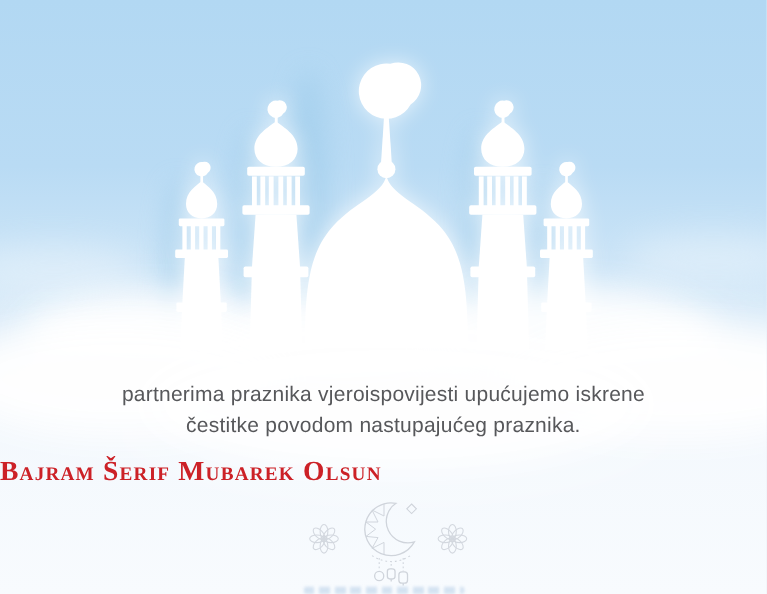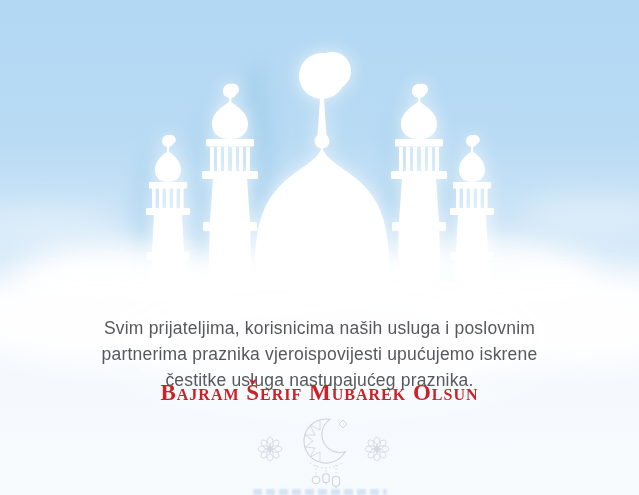--- a/index.html
+++ b/index.html
@@ -10,21 +10,21 @@
   }
   .shade{position:absolute;background:#9ccbea;border-radius:50%;filter:blur(10px);opacity:.55;}
   .mosque-svg{position:absolute;left:100px;top:40px;filter:drop-shadow(0 0 9px rgba(255,255,255,.7));}
   .cloud{position:absolute;background:#ffffff;border-radius:50%;filter:blur(14px);}
   .message{
     position:absolute;top:297px;left:0;right:0;text-align:center;
     color:#57585b;font-size:17.5px;line-height:26px;letter-spacing:.2px;
   }
   .message span{display:block;}
   .greeting{
-    position:absolute;top:380px;left:0;right:0;margin:0;text-align:center;
+    position:absolute;top:380px;left:0;right:0;margin:0;
     font-family:"Liberation Serif",serif;font-variant:small-caps;font-weight:700;
     font-size:23px;color:#cc2127;letter-spacing:1px;
   }
   .ornament{position:absolute;opacity:.8;}
   .footer-remnant{
     position:absolute;left:253px;top:489px;width:134px;height:6px;border-radius:2px;
     background:repeating-linear-gradient(90deg,#a9c5e2 0 9px,rgba(255,255,255,0) 9px 13px);
     filter:blur(1.3px);opacity:.45;
   }
 </style>
@@ -117,23 +117,22 @@
   <div class="cloud" style="left:20px;top:243px;width:210px;height:72px;opacity:.9;"></div>
   <div class="cloud" style="left:170px;top:252px;width:230px;height:82px;opacity:.95;"></div>
   <div class="cloud" style="left:350px;top:238px;width:250px;height:92px;opacity:.9;"></div>
   <div class="cloud" style="left:-40px;top:268px;width:280px;height:95px;opacity:.95;"></div>
   <div class="cloud" style="left:420px;top:270px;width:290px;height:95px;opacity:.95;"></div>
   <div class="cloud" style="left:120px;top:282px;width:420px;height:110px;opacity:.98;"></div>
   <div class="cloud" style="left:-30px;top:205px;width:150px;height:40px;opacity:.35;"></div>
   <div class="cloud" style="left:520px;top:195px;width:150px;height:40px;opacity:.35;"></div>
 
   <p class="message">
-    <span>Svim prijateljima, korisnicima naših usluga i poslovnim</span>
     <span>partnerima praznika vjeroispovijesti upućujemo iskrene</span>
-    <span>čestitke usluga nastupajućeg praznika.</span>
+    <span>čestitke povodom nastupajućeg praznika.</span>
   </p>
 
   <h1 class="greeting">Bajram Šerif Mubarek Olsun</h1>
 
   <svg class="ornament" style="left:286px;top:414px;" width="80" height="80" viewBox="0 0 80 80" fill="none" stroke="#c6cbd3" stroke-width="1.1" aria-hidden="true">
     <path d="M44,5.4 A22 22 0 1 0 59.3,37.6 A18 18 0 0 1 44,5.4 Z"></path>
     <polyline points="34,6 34,16 24,11 29,21 19,21 27,27 19,33 29,34 24,43 34,38 34,48" stroke-width=".8"></polyline>
     <polygon points="57,6 61,10 57,14 53,10" stroke-width=".9"></polygon>
     <path d="M24,49 Q40,59 56,49" stroke-dasharray="1.5 2.5" stroke-width=".9"></path>
     <line x1="30" y1="51" x2="30" y2="61" stroke-dasharray="1.5 2" stroke-width=".9"></line>

